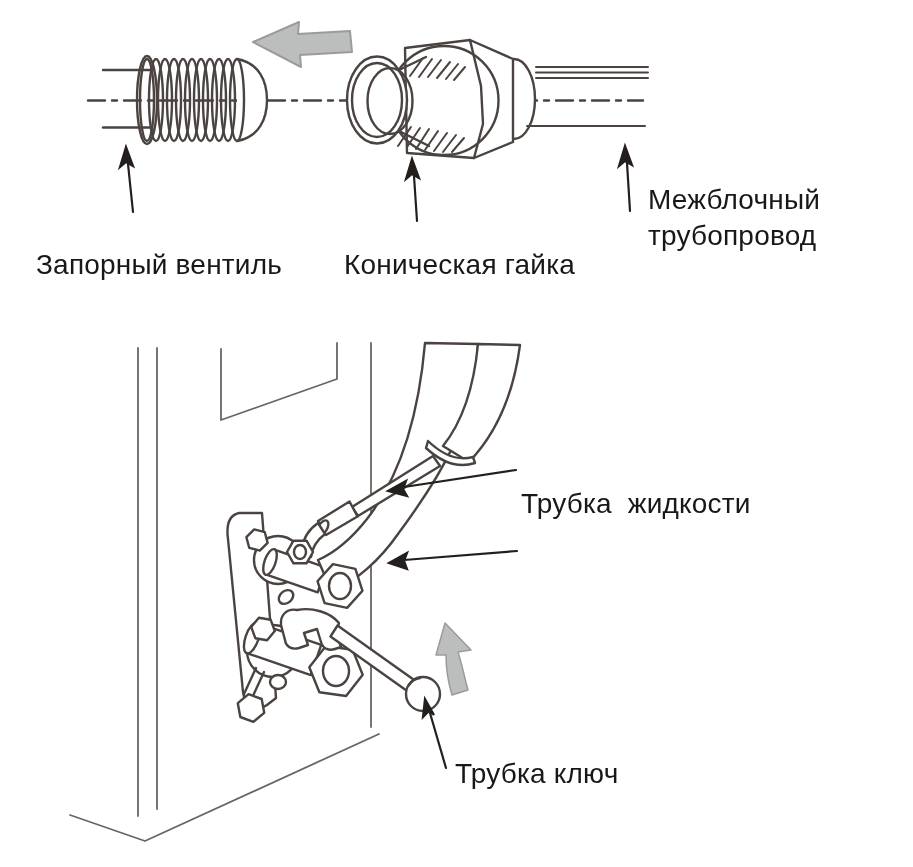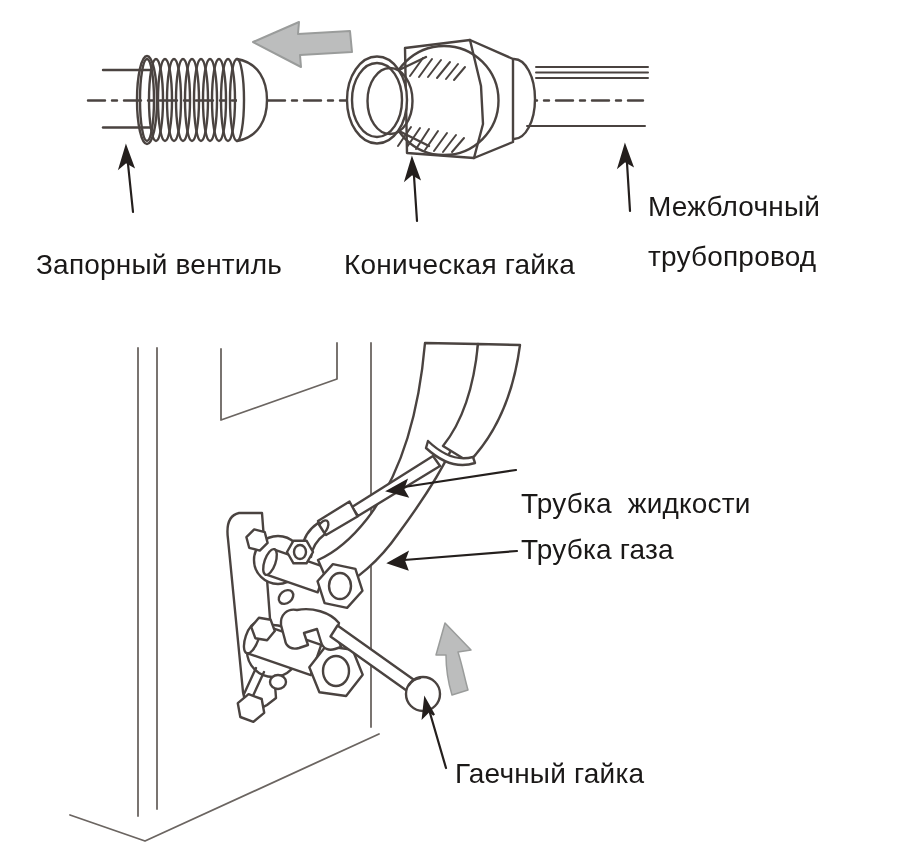--- a/index.html
+++ b/index.html
@@ -1,20 +1,20 @@
 <!DOCTYPE html>
 <html><head>
 <meta charset="utf-8">
 <style>
   html,body{margin:0;padding:0;background:#ffffff;}
   #page{position:relative;width:913px;height:867px;background:#ffffff;overflow:hidden;
         font-family:"Liberation Sans",sans-serif;}
   #art{position:absolute;left:0;top:0;}
   .lbl{position:absolute;font-size:28px;color:#1a1817;white-space:pre;letter-spacing:0.2px;}
-  #lbl-piping{line-height:50px;}
+  #lbl-piping{line-height:36px;}
 </style>
 </head>
 <body>
 
 <div id="page">
 
 <svg id="art" width="913" height="867" viewBox="0 0 913 867">
 
   <g stroke="#4a4340" stroke-width="2.4" fill="none" stroke-linecap="round" stroke-linejoin="round">
 
@@ -182,17 +182,16 @@
 
 <div class="lbl" id="lbl-nut" style="left:344px;top:249px;">Коническая гайка</div>
 
 <div class="lbl" id="lbl-valve" style="left:36px;top:249px;">Запорный вентиль</div>
 
 <div class="lbl" id="lbl-piping" style="left:648px;top:182px;">Межблочный
 трубопровод</div>
 
 <div class="lbl" id="lbl-liquid" style="left:521px;top:452px;margin-top:36px;">Трубка  жидкости</div>
 
-<div class="lbl" id="lbl-gas" style="left:521px;top:534px;">Трубка газа</div>
 
-<div class="lbl" id="lbl-wrench" style="left:455px;top:758px;">Гаечный гайка</div>
+<div class="lbl" id="lbl-wrench" style="left:455px;top:758px;">Трубка ключ</div>
 
 </div>
 
 </body></html>

